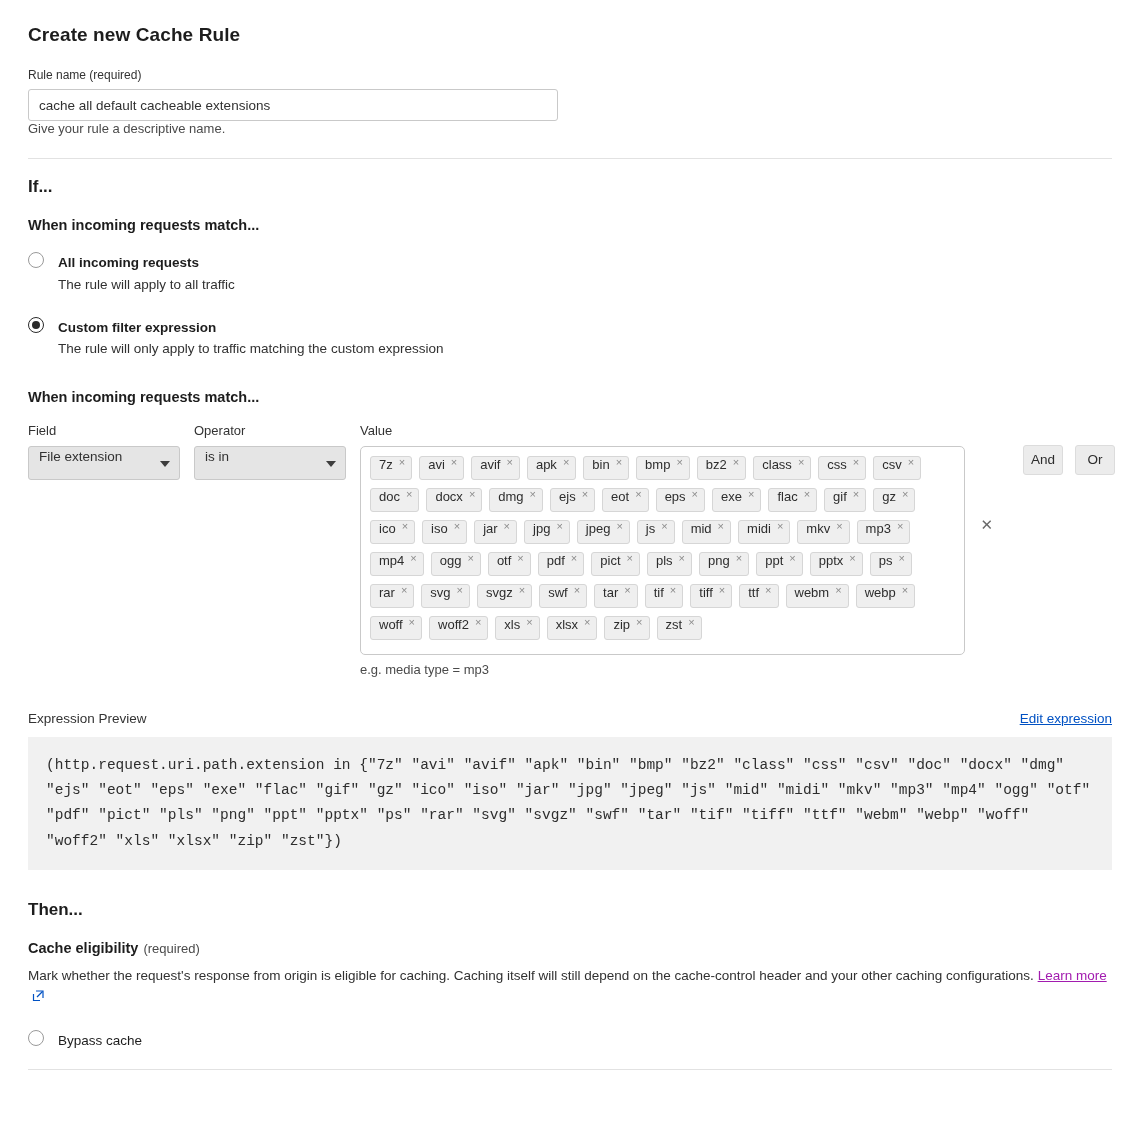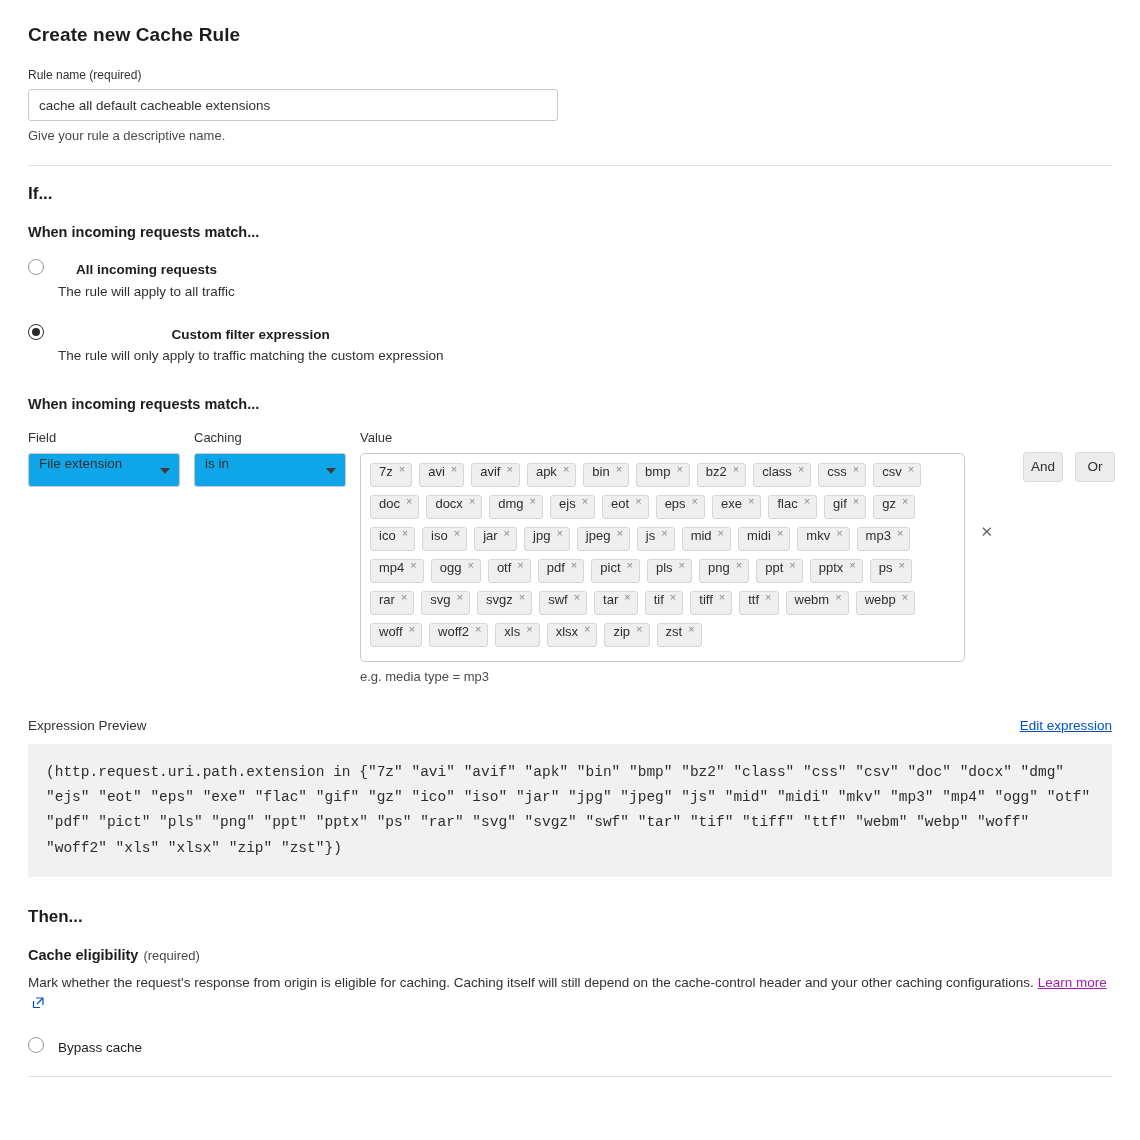--- a/index.html
+++ b/index.html
@@ -35,21 +35,20 @@
     border-radius: 3px;
     padding: 0 10px;
     font-size: 13.5px;
     font-family: "Liberation Sans", sans-serif;
     color: #313131;
     background: #fff;
   }
   .helper {
     font-size: 13px;
     color: #4a4a4a;
-    margin-top: 7px;
   }
   hr.sep {
     border: none;
     border-top: 1px solid #e2e2e2;
     margin: 22px 0 18px 0;
   }
   h2.section {
     font-size: 17px;
     font-weight: bold;
     margin: 0 0 20px 0;
@@ -88,21 +87,21 @@
     background: #2b2b2b;
   }
   .radio.blue.checked {
     border: 2px solid #0051c3;
   }
   .radio.blue.checked::after {
     left: 2px; top: 2px;
     width: 8px; height: 8px;
     background: #0051c3;
   }
-  .radio-texts { line-height: 1.35; text-align: center; }
+  .radio-texts { line-height: 1.35; }
   .radio-title {
     font-size: 13.5px;
     font-weight: bold;
     color: #1d1d1d;
   }
   .radio-title.normal { font-weight: normal; }
   .radio-desc {
     font-size: 13.5px;
     color: #313131;
     margin-top: 3px;
@@ -117,21 +116,21 @@
     font-size: 13px;
     color: #333;
     margin-bottom: 8px;
   }
   .select {
     position: relative;
     width: 152px;
     height: 34px;
     border: 1px solid #c9c9c9;
     border-radius: 3px;
-    background: #0ea5e9;
+    background: #e5e5e5;
     display: flex;
     align-items: center;
     padding: 0 26px 12px 10px;
     font-size: 13.5px;
     color: #313131;
   }
   .select .chev {
     position: absolute;
     right: 9px; top: 50%;
     margin-top: -2px;
@@ -297,21 +296,21 @@
   <div class="builder">
     <div class="col">
       <div class="col-head">Field</div>
       <div class="select">
         <span>File extension</span>
         <span class="chev"></span>
       </div>
     </div>
 
     <div class="col op">
-      <div class="col-head">Caching</div>
+      <div class="col-head">Operator</div>
       <div class="select">
         <span>is in</span>
         <span class="chev"></span>
       </div>
     </div>
 
     <div class="col value-wrap">
       <div class="col-head">Value</div>
       <div class="tokens-box" id="tokens-box">
           <span class="token">

